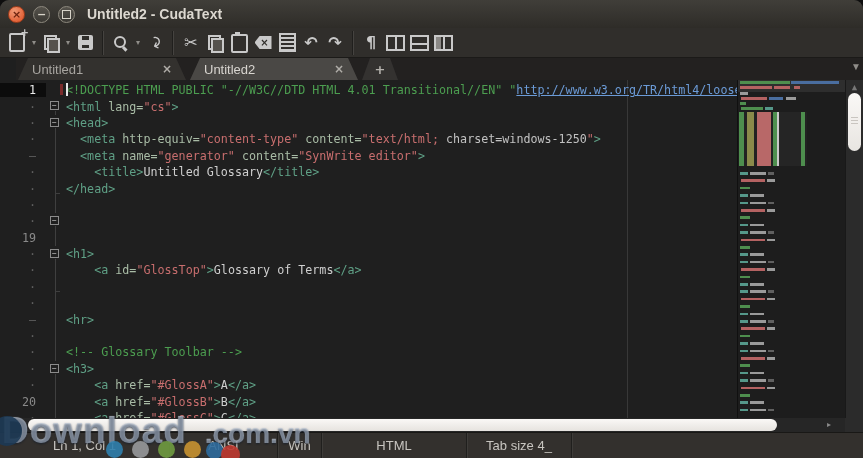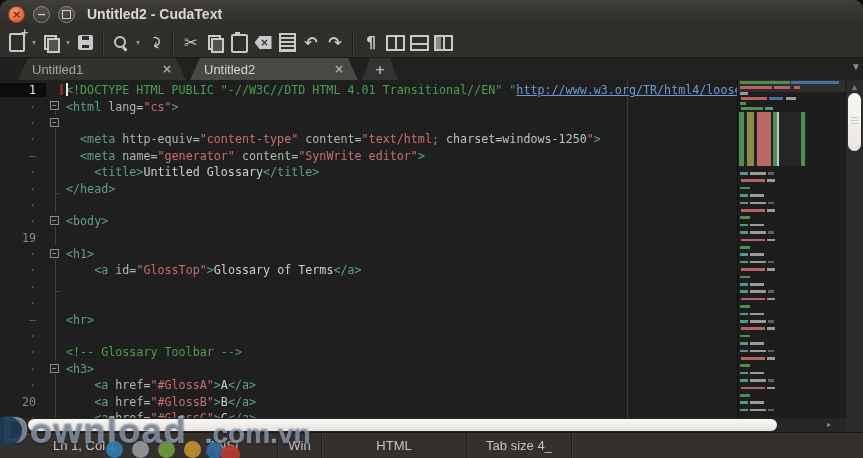--- a/index.html
+++ b/index.html
@@ -200,20 +200,21 @@
           <span class="fold box">
             <span class="fbox">−</span>
           </span>
           <span class="codetext"><span class="tk-t">&lt;html</span><span class="tk-a"> lang=</span><span class="tk-s">"cs"</span><span class="tk-t">&gt;</span></span>
         </div>
         <div class="line">
           <span class="gut dot">·</span>
           <span class="fold box">
             <span class="fbox">−</span>
           </span>
+          <span class="codetext"><span class="tk-t">&lt;head&gt;</span></span>
         </div>
         <div class="line">
           <span class="gut dot">·</span>
           <span class="fold line"></span>
           <span class="codetext"><span class="tk-t">  &lt;meta</span><span class="tk-a"> http-equiv=</span><span class="tk-s">"content-type"</span><span class="tk-a"> content=</span><span class="tk-s">"text/html;</span><span class="tk-p"> charset=windows-1250</span><span class="tk-s">"</span><span class="tk-t">&gt;</span></span>
         </div>
         <div class="line">
           <span class="gut dot">–</span>
           <span class="fold line"></span>
           <span class="codetext"><span class="tk-t">  &lt;meta</span><span class="tk-a"> name=</span><span class="tk-s">"generator"</span><span class="tk-a"> content=</span><span class="tk-s">"SynWrite editor"</span><span class="tk-t">&gt;</span></span>
@@ -231,21 +232,20 @@
         <div class="line">
           <span class="gut dot">·</span>
           <span class="fold line"></span>
           <span class="codetext"></span>
         </div>
         <div class="line">
           <span class="gut dot">·</span>
           <span class="fold box">
             <span class="fbox">−</span>
           </span>
-          <span class="codetext"><span class="tk-t">&lt;body&gt;</span></span>
         </div>
         <div class="line">
           <span class="gut">19</span>
           <span class="fold line"></span>
           <span class="codetext"></span>
         </div>
         <div class="line">
           <span class="gut dot">·</span>
           <span class="fold box">
             <span class="fbox">−</span>

